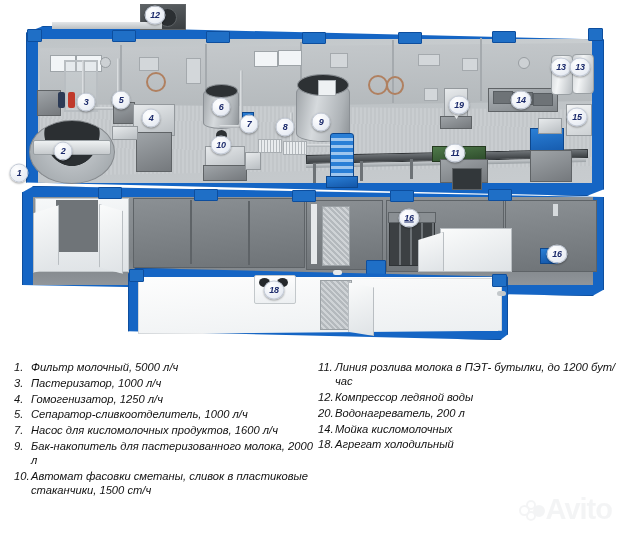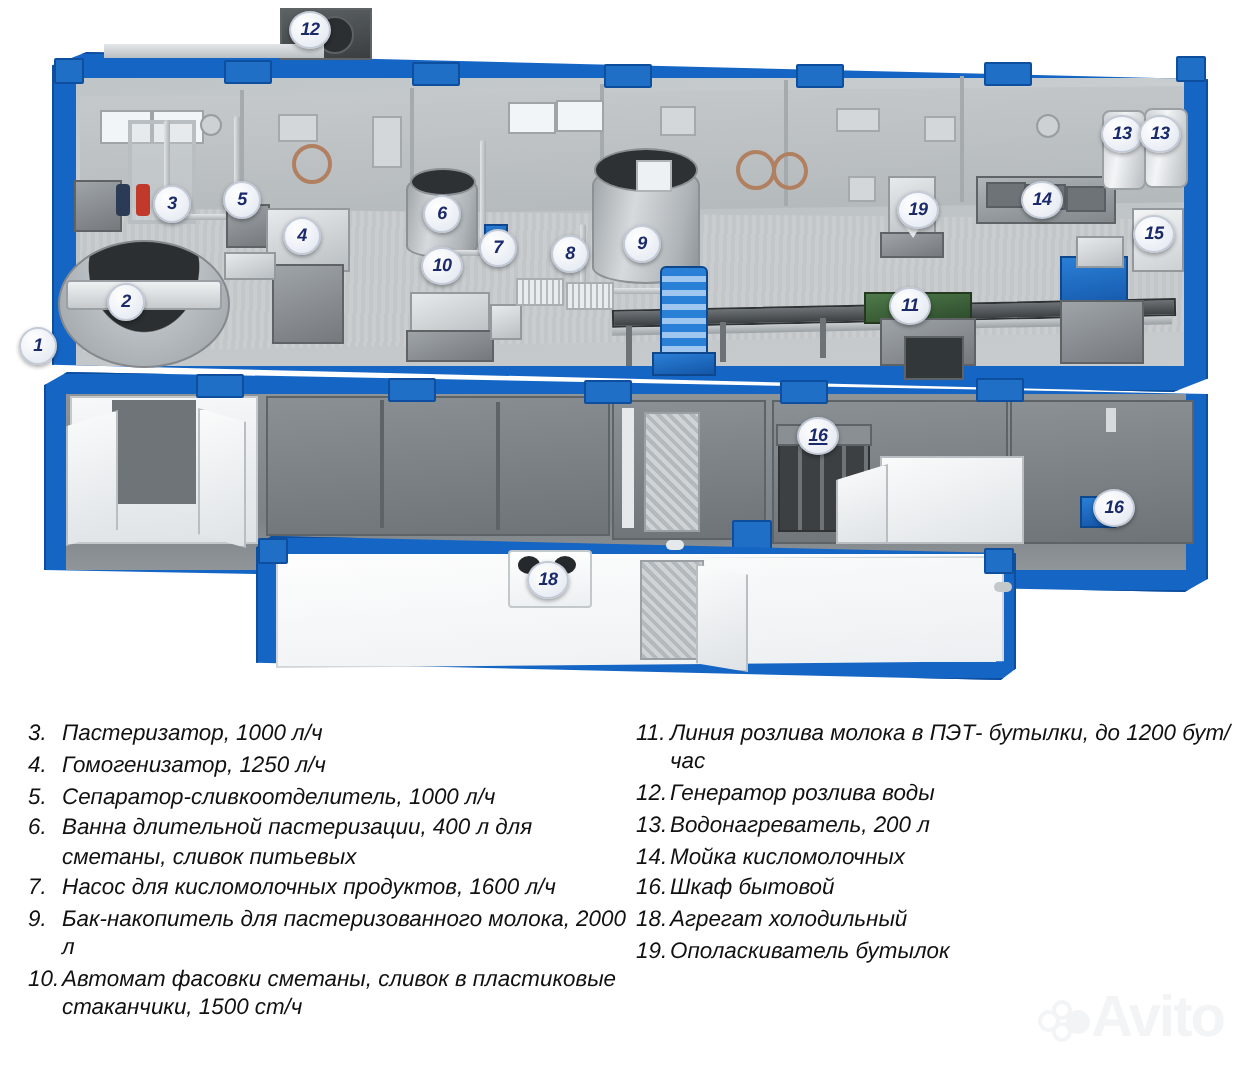--- a/index.html
+++ b/index.html
@@ -297,54 +297,52 @@
   <div class="cast" style="left:492px;top:274px;width:13px;height:11px;"></div>
 
   <div id="marker-layer">
       <div class="marker" style="left: 19px; top: 173px;">1</div>
       <div class="marker" style="left: 63px; top: 151px;">2</div>
       <div class="marker" style="left: 86px; top: 102px;">3</div>
       <div class="marker" style="left: 121px; top: 100px;">5</div>
       <div class="marker" style="left: 151px; top: 118px;">4</div>
       <div class="marker wide" style="left: 155px; top: 15px;">12</div>
       <div class="marker" style="left: 221px; top: 107px;">6</div>
-      <div class="marker wide" style="left: 221px; top: 133px;">10</div>
+      <div class="marker wide" style="left: 221px; top: 145px;">10</div>
       <div class="marker" style="left: 249px; top: 124px;">7</div>
       <div class="marker" style="left: 285px; top: 127px;">8</div>
       <div class="marker" style="left: 321px; top: 122px;">9</div>
       <div class="marker wide" style="left: 459px; top: 105px;">19</div>
       <div class="marker wide" style="left: 455px; top: 153px;">11</div>
       <div class="marker wide" style="left: 521px; top: 100px;">14</div>
       <div class="marker wide" style="left: 561px; top: 67px;">13</div>
       <div class="marker wide" style="left: 580px; top: 67px;">13</div>
       <div class="marker wide" style="left: 577px; top: 117px;">15</div>
       <div class="marker wide" style="left: 409px; top: 218px; text-decoration: underline;">16</div>
       <div class="marker wide" style="left: 557px; top: 254px;">16</div>
       <div class="marker wide" style="left: 274px; top: 290px;">18</div>
     </div>
 </div>
 
 <div id="legend">
   <div class="col" id="colL">
+      <div class="li"><span class="num">1.</span><span>Фильтр молочный, 5000 л/ч</span></div>
       <div class="li"><span class="num">3.</span><span>Пастеризатор, 1000 л/ч</span></div>
       <div class="li"><span class="num">4.</span><span>Гомогенизатор, 1250 л/ч</span></div>
       <div class="li"><span class="num">5.</span><span>Сепаратор-сливкоотделитель, 1000 л/ч</span></div>
-      <div class="li"><span class="num">6.</span><span>Ванна длительной пастеризации, 400 л для сметаны, сливок питьевых</span></div>
       <div class="li"><span class="num">7.</span><span>Насос для кисломолочных продуктов, 1600 л/ч</span></div>
       <div class="li"><span class="num">9.</span><span>Бак-накопитель для пастеризованного молока, 2000 л</span></div>
       <div class="li"><span class="num">10.</span><span>Автомат фасовки сметаны, сливок в пластиковые стаканчики, 1500 ст/ч</span></div>
     </div>
   <div class="col" id="colR">
       <div class="li"><span class="num">11.</span><span>Линия розлива молока в ПЭТ- бутылки, до 1200 бут/час</span></div>
-      <div class="li"><span class="num">12.</span><span>Генератор розлива воды</span></div>
-      <div class="li"><span class="num">13.</span><span>Водонагреватель, 200 л</span></div>
+      <div class="li"><span class="num">12.</span><span>Компрессор ледяной воды</span></div>
+      <div class="li"><span class="num">20.</span><span>Водонагреватель, 200 л</span></div>
       <div class="li"><span class="num">14.</span><span>Мойка кисломолочных</span></div>
-      <div class="li"><span class="num">16.</span><span>Шкаф бытовой</span></div>
       <div class="li"><span class="num">18.</span><span>Агрегат холодильный</span></div>
-      <div class="li"><span class="num">19.</span><span>Ополаскиватель бутылок</span></div>
     </div>
 
   <div id="wm">
     <span class="dots">
         <i></i>
         <i></i>
         <i></i>
         <i></i>
       </span>
     <span class="wt">Avito</span>

